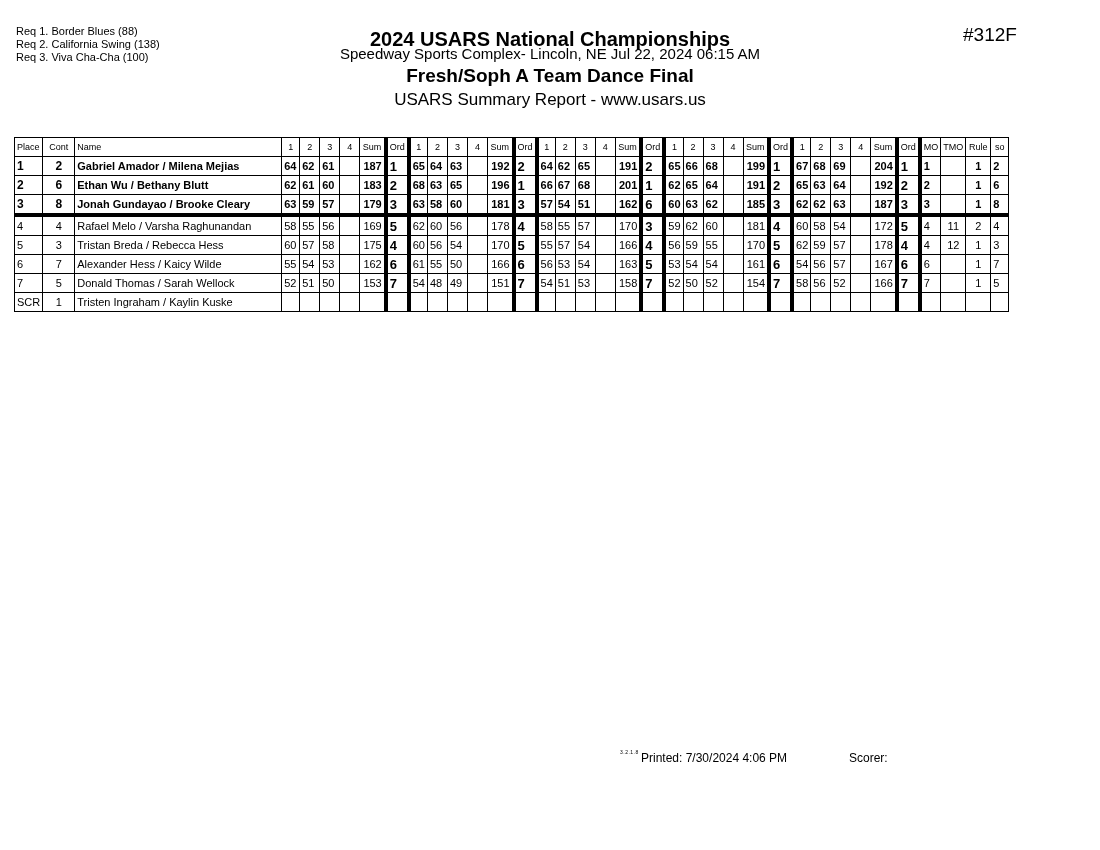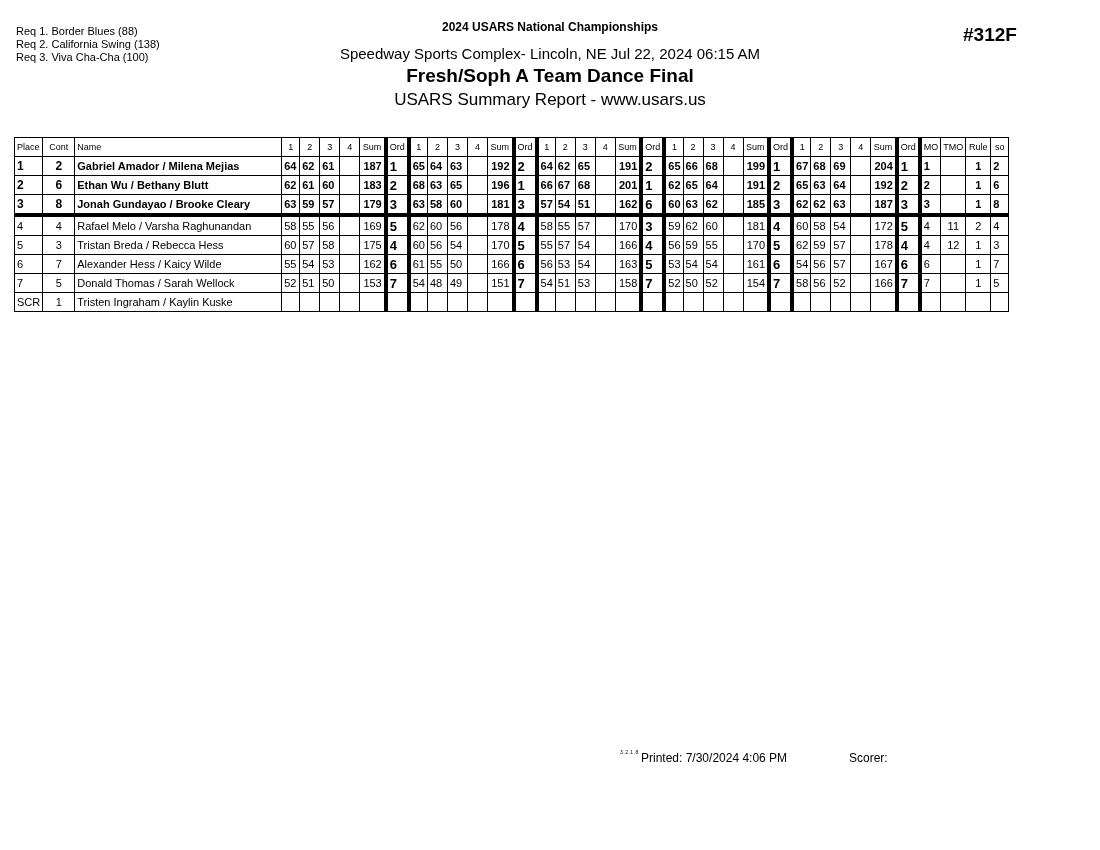--- a/index.html
+++ b/index.html
@@ -1,24 +1,24 @@
 <!DOCTYPE html>
 <html><head>
 <meta charset="utf-8">
 <style>
   html, body { margin:0; padding:0; background:#ffffff; }
   body { width:1100px; height:850px; position:relative; font-family:"Liberation Sans", sans-serif; color:#000; overflow:hidden; }
   .req { position:absolute; left:16px; top:25px; font-size:11px; line-height:13px; }
   .req div { white-space:nowrap; }
   .hdr { position:absolute; left:300px; width:500px; text-align:center; white-space:nowrap; }
-  .t1 { top:20px; font-size:12px; font-weight:bold; }
+  .t1 { top:28px; font-size:20px; font-weight:bold; }
   .t2 { top:45px; font-size:15px; }
   .t3 { top:65px; font-size:19px; font-weight:bold; }
   .t4 { top:90px; font-size:17px; }
-  .evnum { position:absolute; left:963px; top:24px; font-size:19px; font-weight:bold; }
+  .evnum { position:absolute; left:963px; top:24px; font-size:19px; font-weight:normal; }
 
   table.grid { position:absolute; left:14px; top:137px; border-collapse:collapse; font-size:11px; table-layout:fixed; }
   table.grid td { border:1px solid #000; height:18px; padding:0 2px; white-space:nowrap; overflow:hidden; }
   .judge-row td { height:18px; }
   .judge-row td.blank { border:none; }
   .judge-row td.jname { font-size:11px; text-align:left; padding-left:3px; }
   .colhdr td { font-size:9px; height:17px; border-bottom:3px double #000; }
   .c { text-align:center; }
   .r { text-align:right; }
   .l { text-align:left; }

